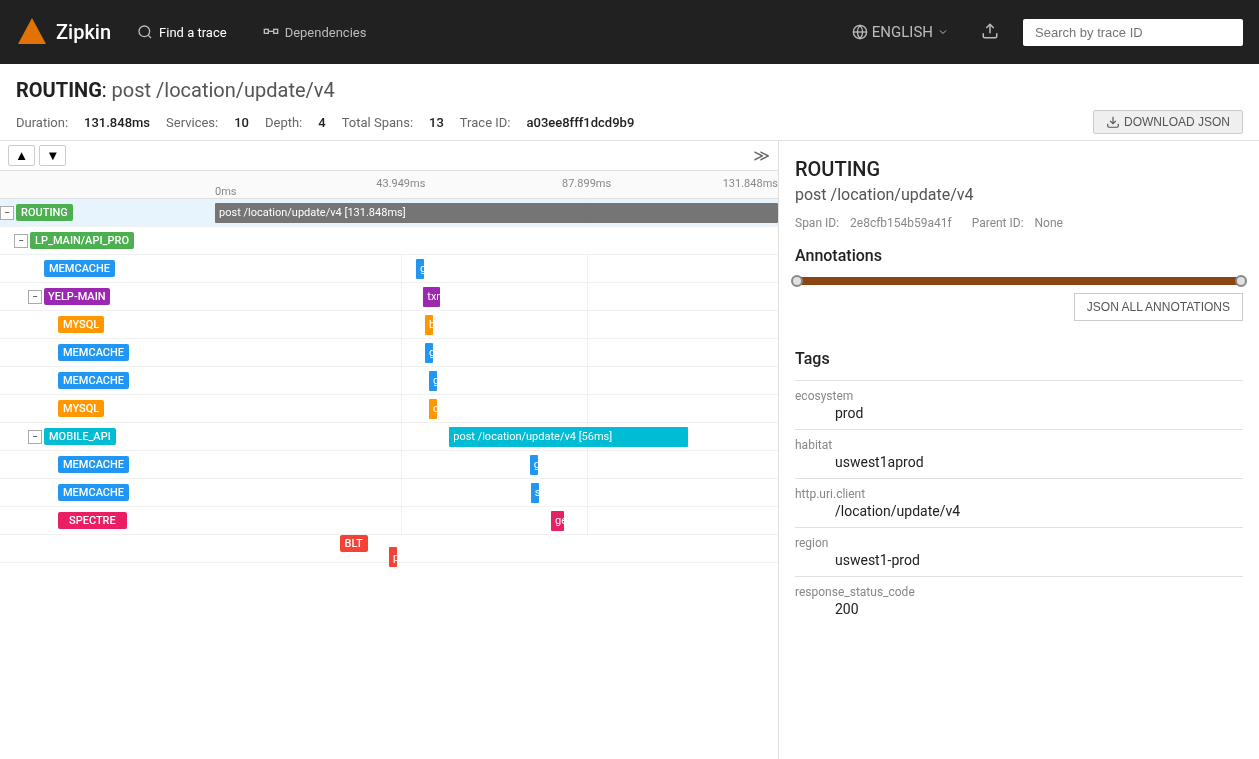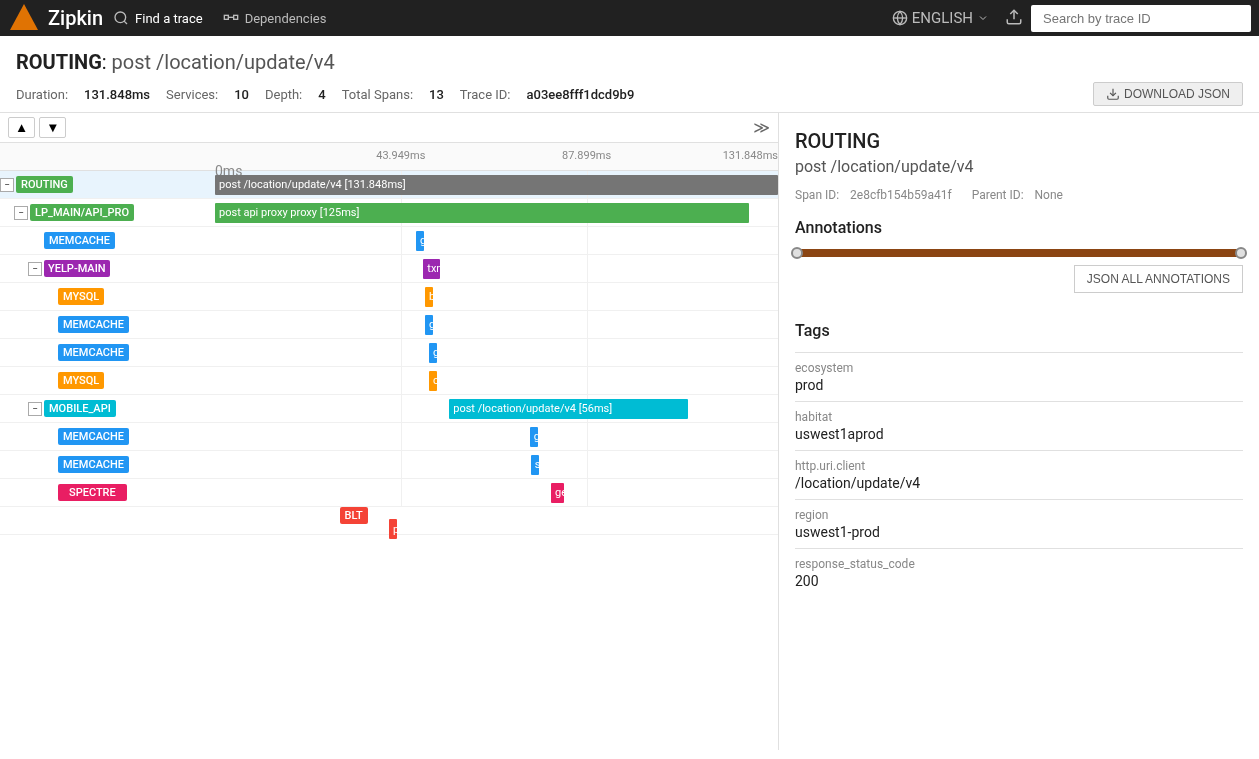--- a/index.html
+++ b/index.html
@@ -1,24 +1,25 @@
 <!DOCTYPE html>
 <html><head>
   <meta charset="utf-8">
   <style>
     * { box-sizing: border-box; margin: 0; padding: 0; }
     body { font-family: 'Roboto', Arial, sans-serif; font-size: 13px; background: #fff; color: #333; height: 759px; overflow: hidden; }
 
     
     .header {
       background: #212121;
-      height: 36px;
-      display: flex;
-      align-items: center;
-      padding: 0 8px;
+      height: 64px;
+      display: flex;
+      align-items: center;
+      padding: 0 16px;
+      gap: 16px;
     }
     .logo {
       display: flex;
       align-items: center;
       gap: 8px;
     }
     .logo-icon {
       width: 32px;
       height: 32px;
     }
@@ -197,20 +198,21 @@
       padding: 8px 0;
     }
     .tag-key {
       font-size: 12px;
       color: #888;
       margin-bottom: 2px;
     }
     .tag-value {
       font-size: 14px;
       color: #212121;
+      margin-left: 40px;
     }
 
     .clearfix::after { content: ''; display: table; clear: both; }
   </style>
 </head>
 <body>
 
 <div class="header">
   <div class="logo">
     <svg class="logo-icon" viewBox="0 0 32 32">
@@ -295,21 +297,21 @@
     <div style="display:flex; align-items:center; padding:4px 8px; border-bottom:1px solid #e0e0e0; gap:4px;">
       <button class="ctrl-btn">▲</button>
       <button class="ctrl-btn">▼</button>
       <div style="flex:1;"></div>
       <span style="cursor:pointer;color:#666;font-size:16px;">≫</span>
     </div>
 
     <div style="display:flex; border-bottom:1px solid #e0e0e0; background:#fafafa; height:28px;">
       <div style="width:215px;min-width:215px;"></div>
       <div style="flex:1; position:relative;">
-        <span style="position:absolute;left:0;top:20px;font-size:14px;color:#888;">0ms</span>
+        <span style="position:absolute;left:0;top:14px;font-size:11px;color:#888;">0ms</span>
         <span style="position:absolute;left:33%;top:6px;font-size:11px;color:#888;transform:translateX(-50%)">43.949ms</span>
         <span style="position:absolute;left:66%;top:6px;font-size:11px;color:#888;transform:translateX(-50%)">87.899ms</span>
         <span style="position:absolute;right:0;top:6px;font-size:11px;color:#888;">131.848ms</span>
       </div>
     </div>
 
     <div id="span-rows-container">
         <div class="span-row selected" style="display: flex; align-items: center; height: 28px; border-bottom: 1px solid rgb(240, 240, 240); cursor: pointer;">
           <div style="width: 215px; min-width: 215px; display: flex; align-items: center; padding-right: 4px; overflow: hidden;">
             <span style="display: inline-block; width: 0px; flex-shrink: 0;"></span>
@@ -320,25 +322,20 @@
             <div style="position: absolute; left: 33%; top: 0px; bottom: 0px; width: 1px; background: rgb(240, 240, 240);"></div>
             <div style="position: absolute; left: 66%; top: 0px; bottom: 0px; width: 1px; background: rgb(240, 240, 240);"></div>
             <div style="position: absolute; left: 0%; width: 100%; height: 20px; border-radius: 1px; background: rgb(117, 117, 117); display: flex; align-items: center; padding: 0px 4px; font-size: 11px; color: rgb(255, 255, 255); white-space: nowrap; overflow: hidden; cursor: pointer;">post /location/update/v4 [131.848ms]</div>
           </div>
         </div>
         <div class="span-row" style="display: flex; align-items: center; height: 28px; border-bottom: 1px solid rgb(240, 240, 240); cursor: pointer;">
           <div style="width: 215px; min-width: 215px; display: flex; align-items: center; padding-right: 4px; overflow: hidden;">
             <span style="display: inline-block; width: 14px; flex-shrink: 0;"></span>
             <div style="width: 14px; height: 14px; border: 1px solid rgb(170, 170, 170); background: rgb(255, 255, 255); cursor: pointer; display: flex; align-items: center; justify-content: center; font-size: 10px; flex-shrink: 0; margin-right: 2px;">−</div>
             <span style="padding: 2px 5px; border-radius: 2px; font-size: 11px; font-weight: 500; color: rgb(255, 255, 255); background: rgb(76, 175, 80); white-space: nowrap; overflow: hidden; text-overflow: ellipsis; max-width: 120px;">LP_MAIN/API_PRO</span>
-          </div>
-          <div style="flex: 1 1 0%; position: relative; height: 100%; display: flex; align-items: center;">
-            <div style="position: absolute; left: 33%; top: 0px; bottom: 0px; width: 1px; background: rgb(240, 240, 240);"></div>
-            <div style="position: absolute; left: 66%; top: 0px; bottom: 0px; width: 1px; background: rgb(240, 240, 240);"></div>
-            <div style="position: absolute; left: 0%; width: 94.8%; height: 20px; border-radius: 1px; background: rgb(76, 175, 80); display: flex; align-items: center; padding: 0px 4px; font-size: 11px; color: rgb(255, 255, 255); white-space: nowrap; overflow: hidden; cursor: pointer;">post api proxy proxy [125ms]</div>
           </div>
         </div>
         <div class="span-row" style="display: flex; align-items: center; height: 28px; border-bottom: 1px solid rgb(240, 240, 240); cursor: pointer;">
           <div style="width: 215px; min-width: 215px; display: flex; align-items: center; padding-right: 4px; overflow: hidden;">
             <span style="display: inline-block; width: 28px; flex-shrink: 0;"></span>
             <span style="width: 16px; flex-shrink: 0;"></span>
             <span style="padding: 2px 5px; border-radius: 2px; font-size: 11px; font-weight: 500; color: rgb(255, 255, 255); background: rgb(33, 150, 243); white-space: nowrap; overflow: hidden; text-overflow: ellipsis; max-width: 120px;">MEMCACHE</span>
           </div>
           <div style="flex: 1 1 0%; position: relative; height: 100%; display: flex; align-items: center;">
             <div style="position: absolute; left: 33%; top: 0px; bottom: 0px; width: 1px; background: rgb(240, 240, 240);"></div>

